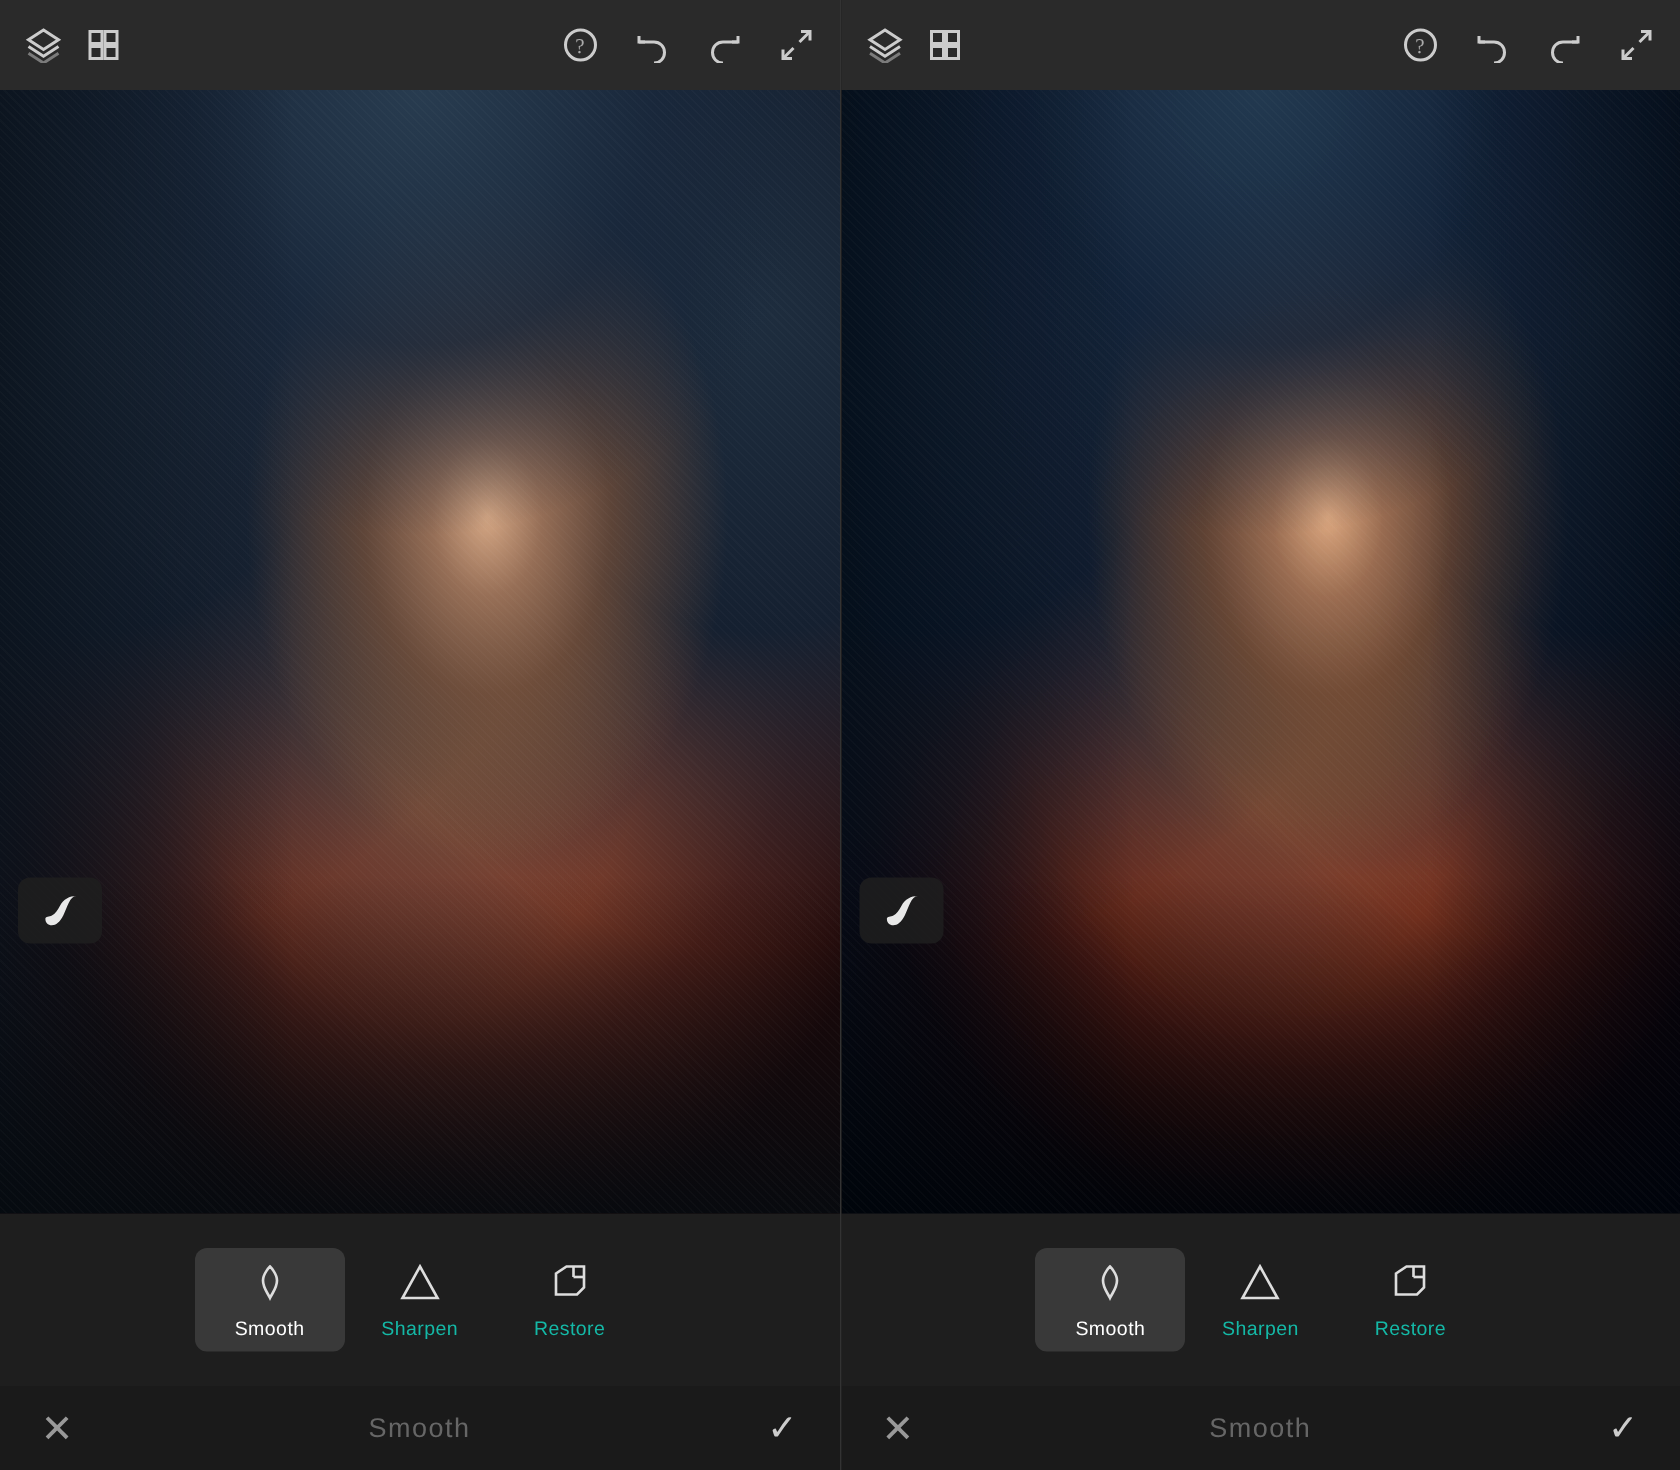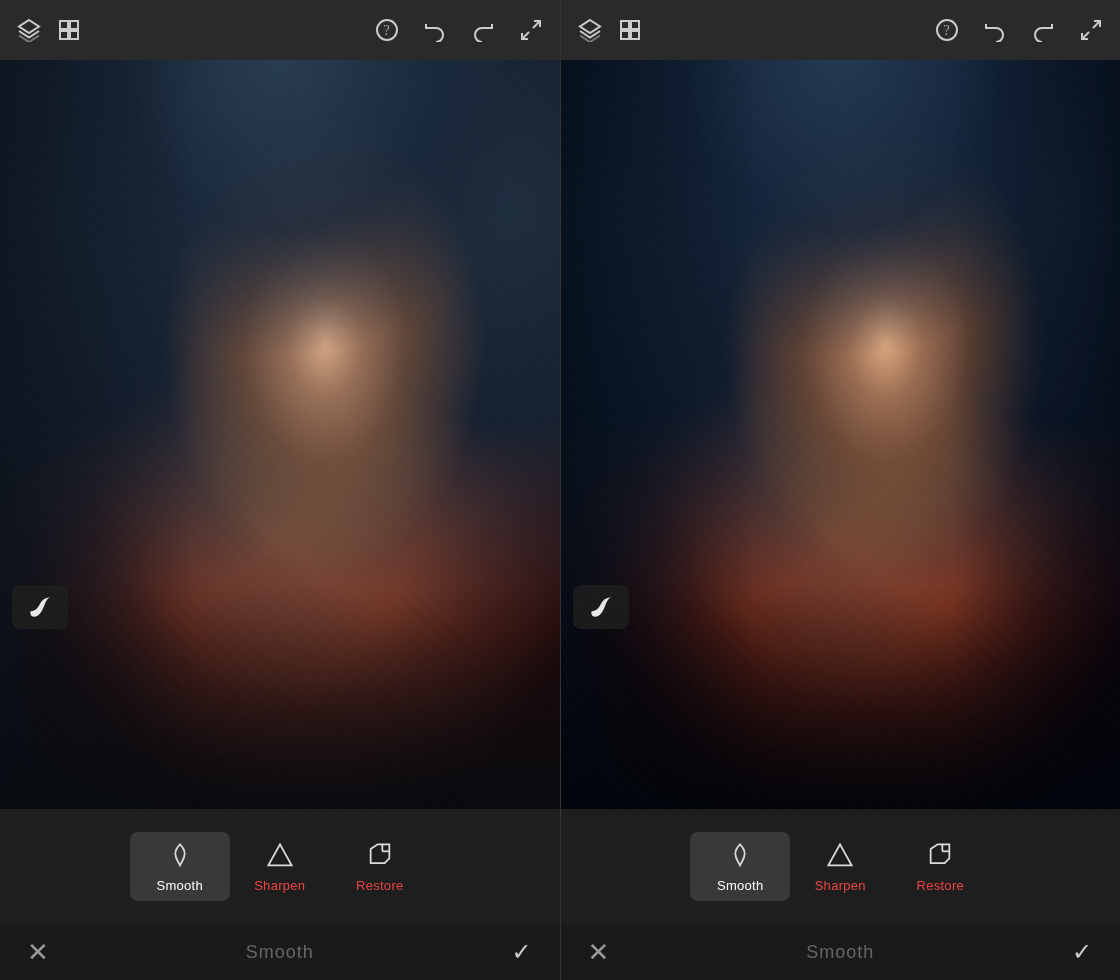--- a/index.html
+++ b/index.html
@@ -193,21 +193,21 @@
     .tool-btn-icon svg {
       width: 28px;
       height: 28px;
       stroke: #ddd;
       fill: none;
       stroke-width: 1.5;
     }
 
     .tool-btn-label {
       font-size: 13px;
-      color: #ef4444;
+      color: #14b8a6;
       font-weight: 300;
       letter-spacing: 0.3px;
     }
 
     .tool-btn.active .tool-btn-label {
       color: #fff;
     }
 
     
     .action-bar {

